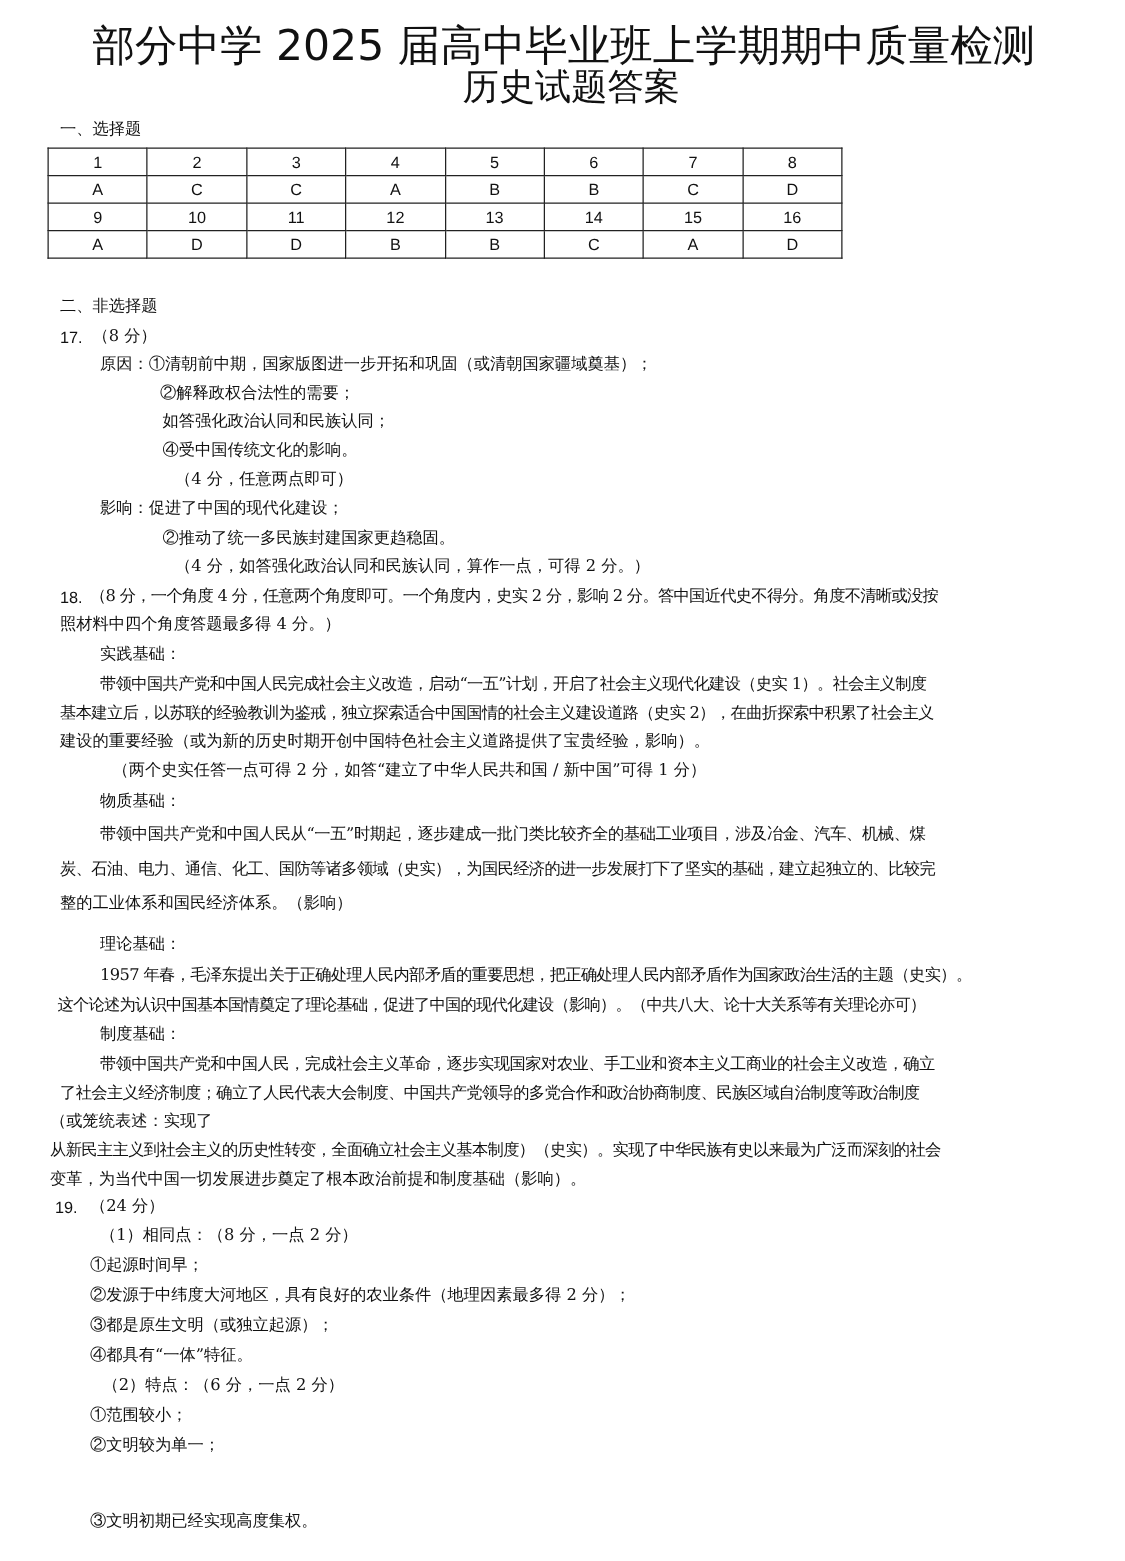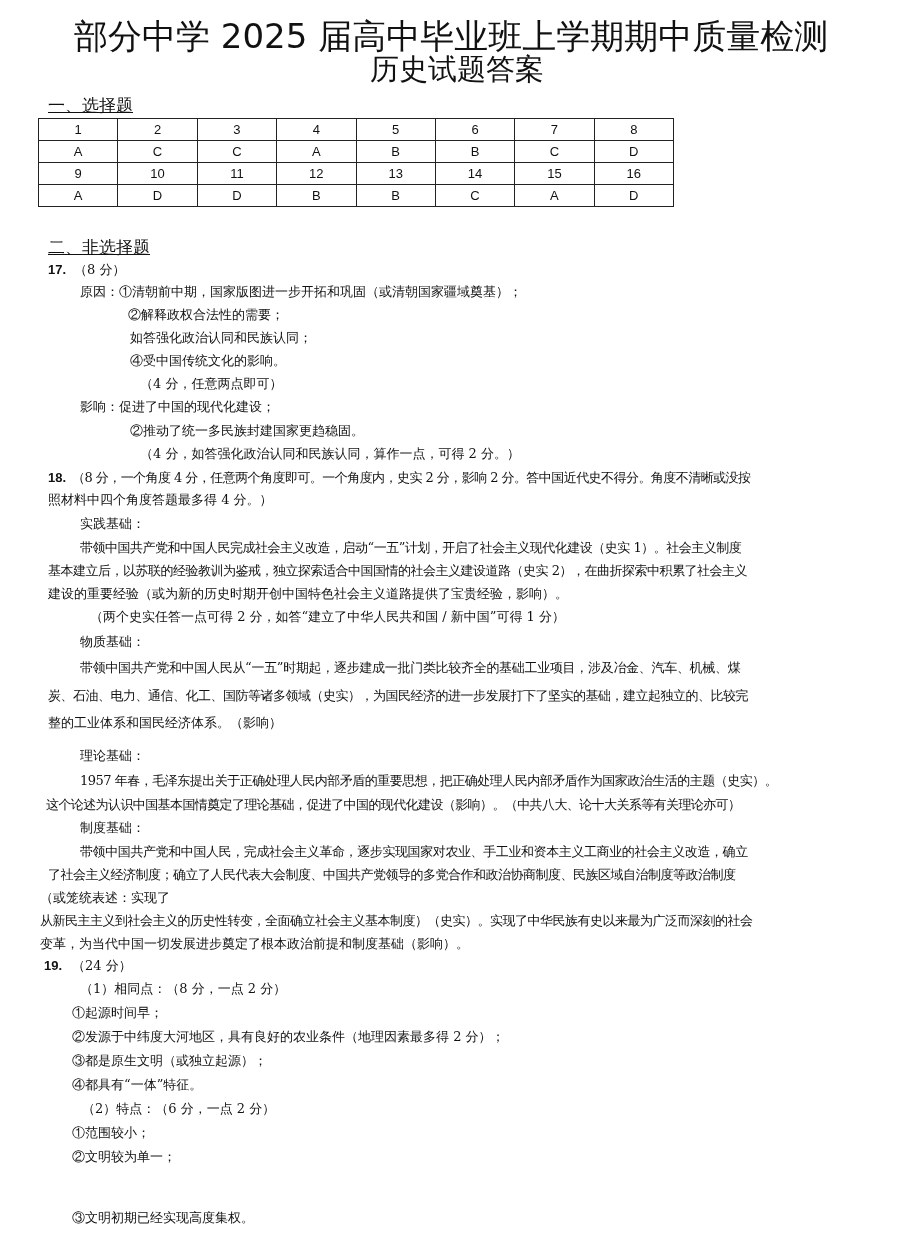--- a/index.html
+++ b/index.html
@@ -4,29 +4,29 @@
 <style>
   html, body { margin: 0; padding: 0; background: #ffffff; }
   body {
     width: 900px; height: 1249px; position: relative; overflow: hidden;
     font-family: "DejaVu Serif", "Liberation Serif", serif;
     color: #111111;
   }
   .abs { position: absolute; white-space: nowrap; }
   .title1 { left: 74px; top: 14px; font-size: 34px; letter-spacing: 0px; font-family: "DejaVu Sans", "Liberation Sans", sans-serif; font-weight: normal; }
   .title2 { left: 370px; top: 50px; font-size: 29px; font-family: "DejaVu Sans", "Liberation Sans", sans-serif; }
-  .sec { font-size: 17px; text-decoration: underline; }
+  .sec { font-size: 13px; }
   table.ans {
     position: absolute; left: 38px; top: 118px; width: 636px;
     border-collapse: collapse; table-layout: fixed;
     font-family: "Liberation Sans", "DejaVu Sans", sans-serif; font-size: 13px;
   }
   table.ans td { border: 1px solid #222; height: 21px; text-align: center; padding: 0; vertical-align: middle; }
   .t { font-size: 13px; line-height: 20px; }
-  .num { font-family: "Liberation Sans", "DejaVu Sans", sans-serif; font-weight: bold; }
+  .num { font-family: "Liberation Sans", "DejaVu Sans", sans-serif; font-weight: normal; }
 </style>
 </head>
 <body>
 
 <div class="abs title1">部分中学 2025 届高中毕业班上学期期中质量检测</div>
 <div class="abs title2">历史试题答案</div>
 
 <div class="abs sec" style="left:48px; top:94px;">一、选择题</div>
 
 <table class="ans">

